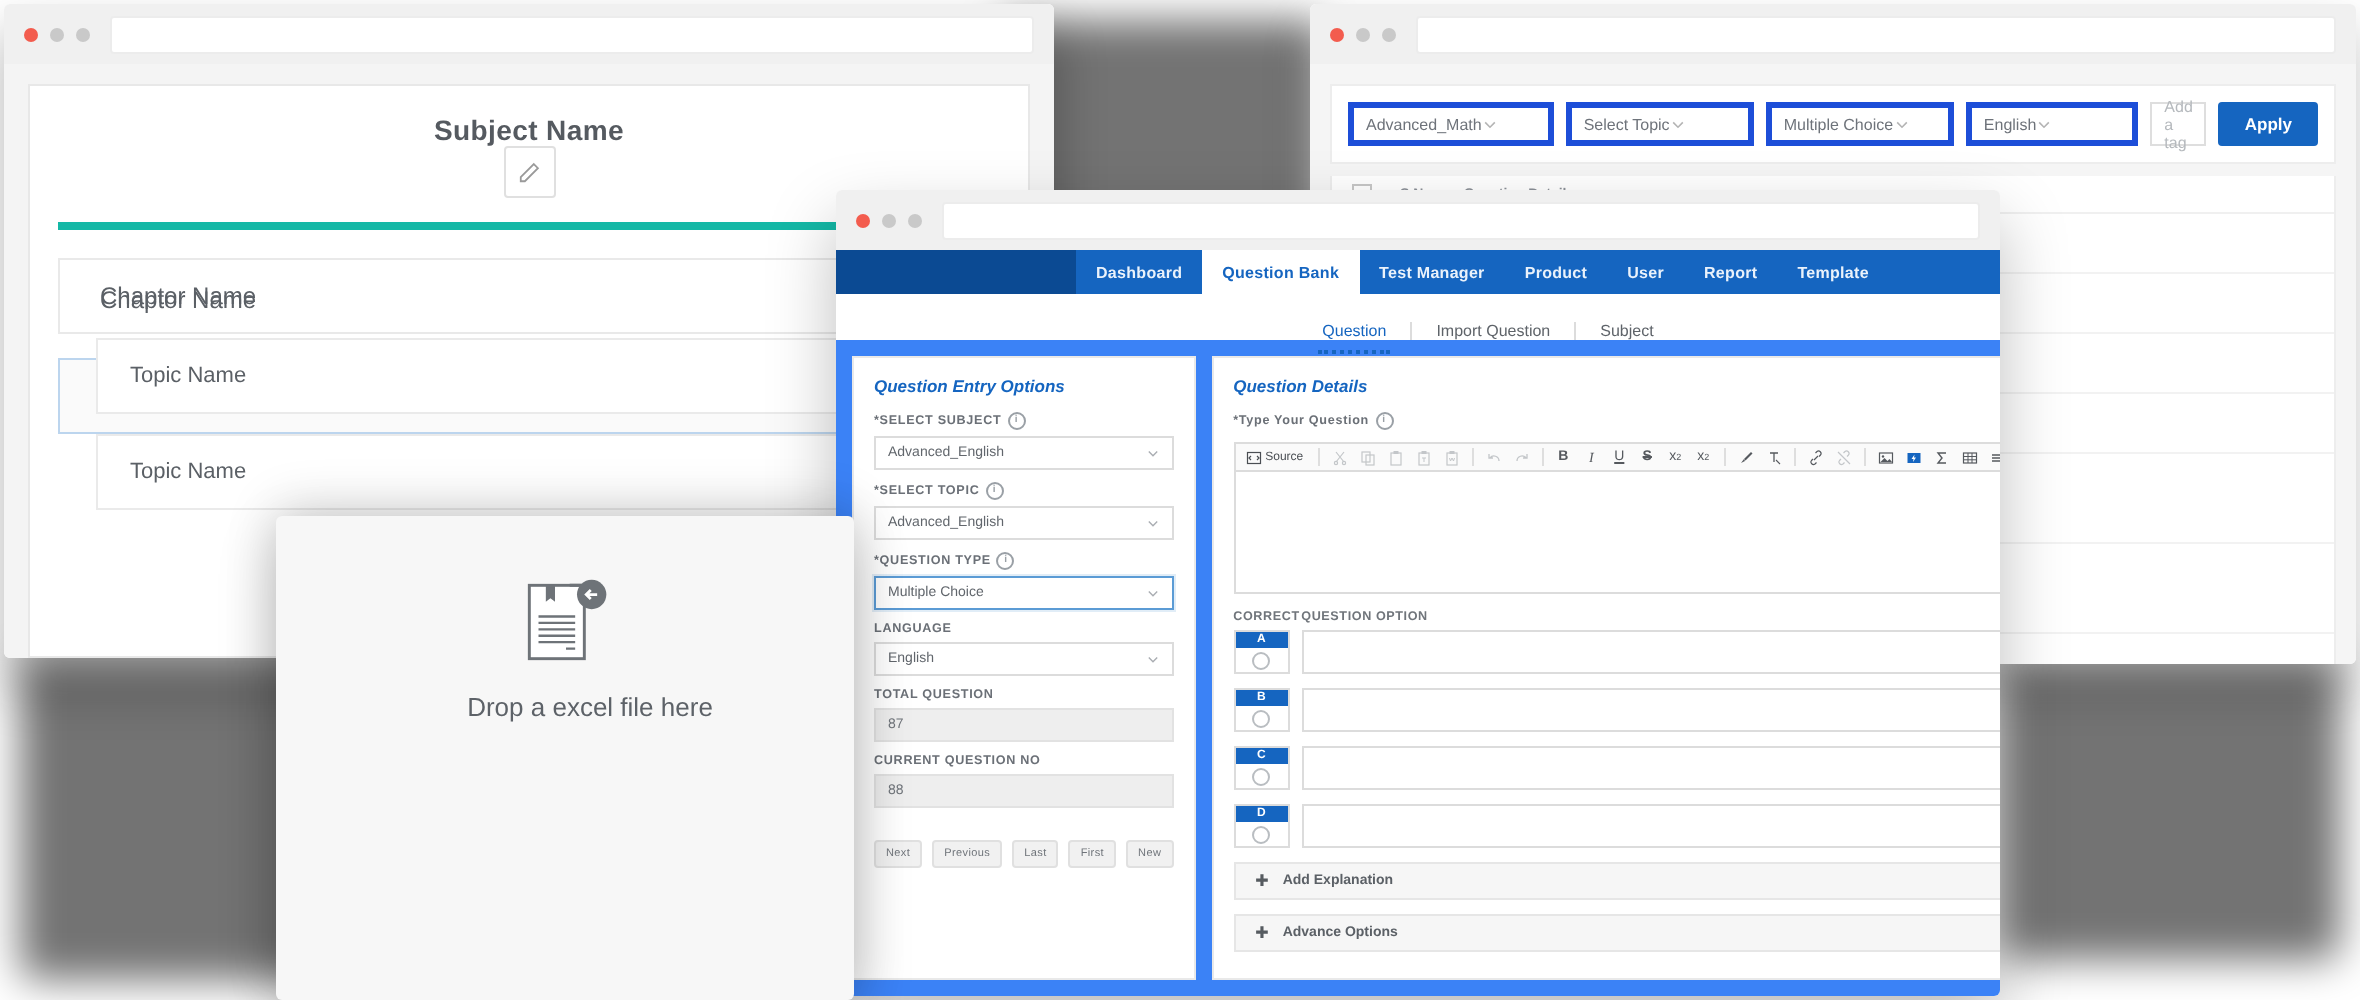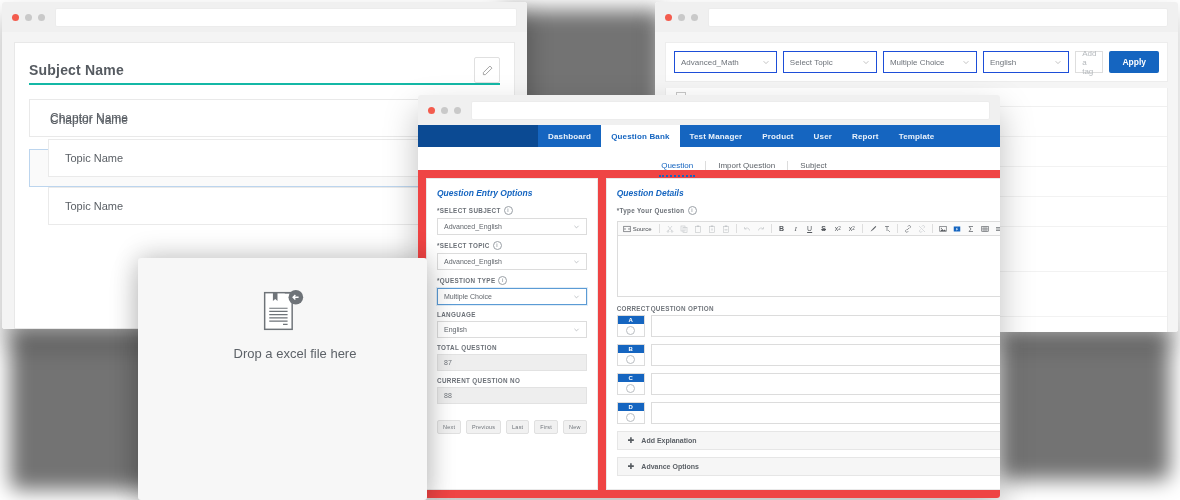--- a/index.html
+++ b/index.html
@@ -21,21 +21,21 @@
   .dot.y{background:#c9c9c9;}
   .dot.g{background:#c9c9c9;}
   .urlbar{flex:1;height:17px;background:#ffffff;border-radius:2px;border:1px solid #ececec;}
 
   
   #win-subject{left:2px;top:2px;width:525px;height:327px;
     box-shadow:0 14px 26px rgba(0,0,0,.30);border-radius:3px;}
   #win-subject .body{background:#f4f4f4;height:297px;padding:10px 12px 0 12px;box-sizing:border-box;}
   .subj-card{background:#fff;border:1px solid #e8e8e8;height:100%;box-sizing:border-box;padding:14px 14px 0 14px;}
   .subj-head{display:flex;align-items:center;justify-content:space-between;
-    border-bottom:2px solid #14b8a6;}
+    border-bottom:4px solid #14b8a6;padding-bottom:12px;flex-direction:column;}
   .subj-title{font-size:14px;font-weight:700;color:#555a60;letter-spacing:.2px;}
   .subj-actions{display:flex;align-items:center;gap:8px;}
   .icon-btn{width:24px;height:24px;border:1px solid #e0e0e0;background:#fff;border-radius:2px;
     display:flex;align-items:center;justify-content:center;color:#9a9a9a;}
   .icon-btn svg{width:11px;height:11px;}
   .add-chapter{background:#fff;border:1px solid #eee;border-radius:3px;padding:9px 16px;
     font-size:13.5px;font-weight:700;color:#7c8287;letter-spacing:1.2px;
     box-shadow:0 3px 8px rgba(0,0,0,.12);white-space:nowrap;}
   .add-chapter .plus{margin-right:7px;font-weight:700;}
   .chap-list{padding-top:14px;}
@@ -53,43 +53,43 @@
     padding:0 10px 0 16px;box-sizing:border-box;gap:14px;}
   .sub-label{font-size:12px;color:#5b6066;}
   .sub-input{flex:1;height:28px;border:1px solid #e2e2e2;background:#fff;}
 
   
   #win-list{left:655px;top:2px;width:523px;height:330px;
     box-shadow:0 12px 24px rgba(0,0,0,.22);border-radius:3px;}
   #win-list .body{background:#f5f5f5;height:300px;padding:10px 10px 0 10px;box-sizing:border-box;}
   .filters{background:#fff;border:1px solid #ededed;display:flex;align-items:center;gap:6px;
     padding:8px;box-sizing:border-box;}
-  .fsel{height:22px;border:1px solid #1d4ed8;background:#fff;display:flex;align-items:center;
-    justify-content:space-between;padding:0 6px;font-size:8px;color:#6e737a;box-sizing:border-box;}
+  .fsel{height:22px;border:3px solid #1d4ed8;background:#fff;display:flex;align-items:center;
+    padding:0 6px;font-size:8px;color:#6e737a;box-sizing:border-box;}
   .fsel .cv{width:8px;height:8px;color:#b4b4b4;}
   .fsel.s1{width:105px;} .fsel.s2{width:96px;} .fsel.s3{width:96px;} .fsel.s4{width:88px;}
   .ftag{flex:1;height:22px;border:1px solid #dedede;background:#fff;display:flex;align-items:center;
     padding:0 6px;font-size:8px;color:#b5b9bd;box-sizing:border-box;}
   .apply-btn{background:#1565c0;color:#fff;font-size:8.5px;font-weight:700;height:22px;
     padding:0 13px;display:flex;align-items:center;border-radius:2px;}
   .qtable{background:#fff;border:1px solid #ededed;border-top:none;margin-top:6px;}
   .qhead{display:flex;align-items:center;height:18px;padding:0 10px;gap:14px;
     font-size:7px;color:#8b9097;font-weight:700;border-bottom:1px solid #f0f0f0;}
   .qhead .ck{width:8px;height:8px;border:1px solid #c7c7c7;}
   .qrow{display:flex;align-items:flex-start;gap:14px;padding:7px 10px;min-height:15px;
     border-bottom:1px solid #f2f2f2;font-size:7px;color:#5d6268;line-height:1.35;}
   .qrow .ck{width:8px;height:8px;border:1px solid #c7c7c7;flex:0 0 auto;margin-top:1px;}
   .qrow .sn{width:12px;flex:0 0 auto;}
   .qrow .qt{flex:1;}
   .qrow.tall{min-height:30px;}
 
   
   #win-qb{left:418px;top:95px;width:582px;height:403px;
     box-shadow:0 16px 34px rgba(0,0,0,.26);border-radius:3px;}
-  #win-qb .body{height:373px;background:#ef4444;}
+  #win-qb .body{height:373px;background:#3b82f6;}
   .navbar{height:22px;background:#1565c0;display:flex;align-items:stretch;}
   .brand{width:120px;background:#0b4a93;}
   .navtabs{display:flex;align-items:stretch;}
   .navtab{display:flex;align-items:center;padding:0 10px;font-size:8px;color:#eaf2fb;font-weight:700;
     letter-spacing:.15px;white-space:nowrap;}
   .navtab.active{background:#ffffff;color:#1565c0;}
   .subnav{height:23px;background:#fff;display:flex;align-items:flex-end;justify-content:center;
     padding-left:70px;gap:0;}
   .subtab{font-size:8px;color:#5e6369;padding:0 12px;position:relative;white-space:nowrap;}
   .subtab + .subtab{border-left:1px solid #dcdcdc;}

